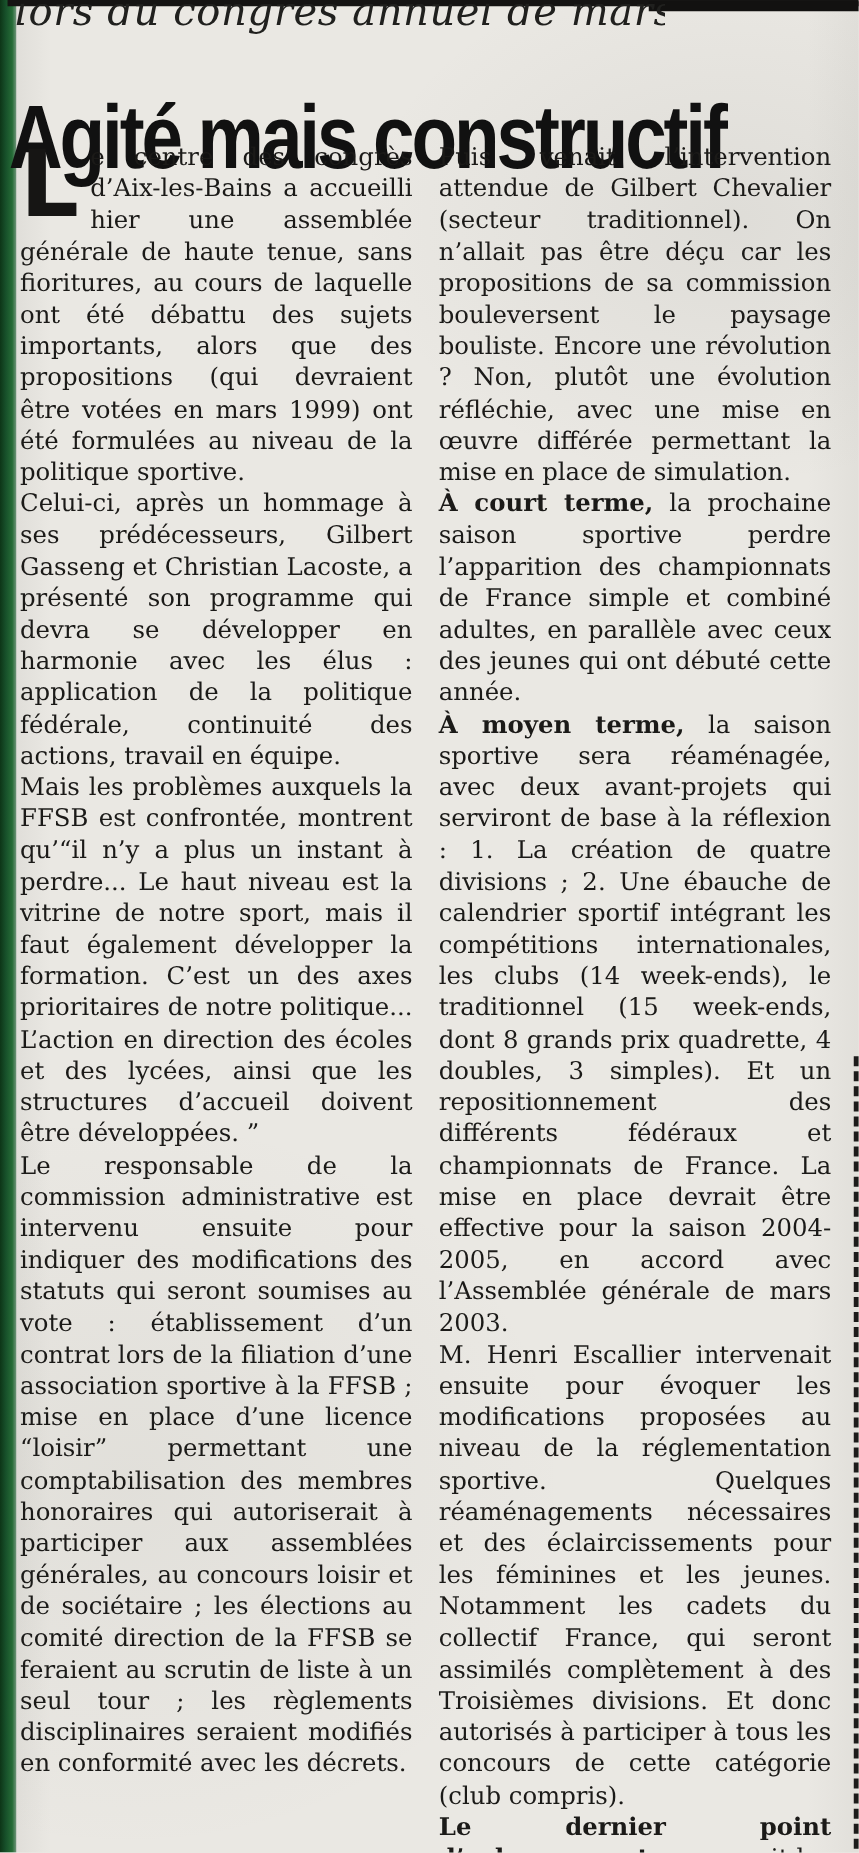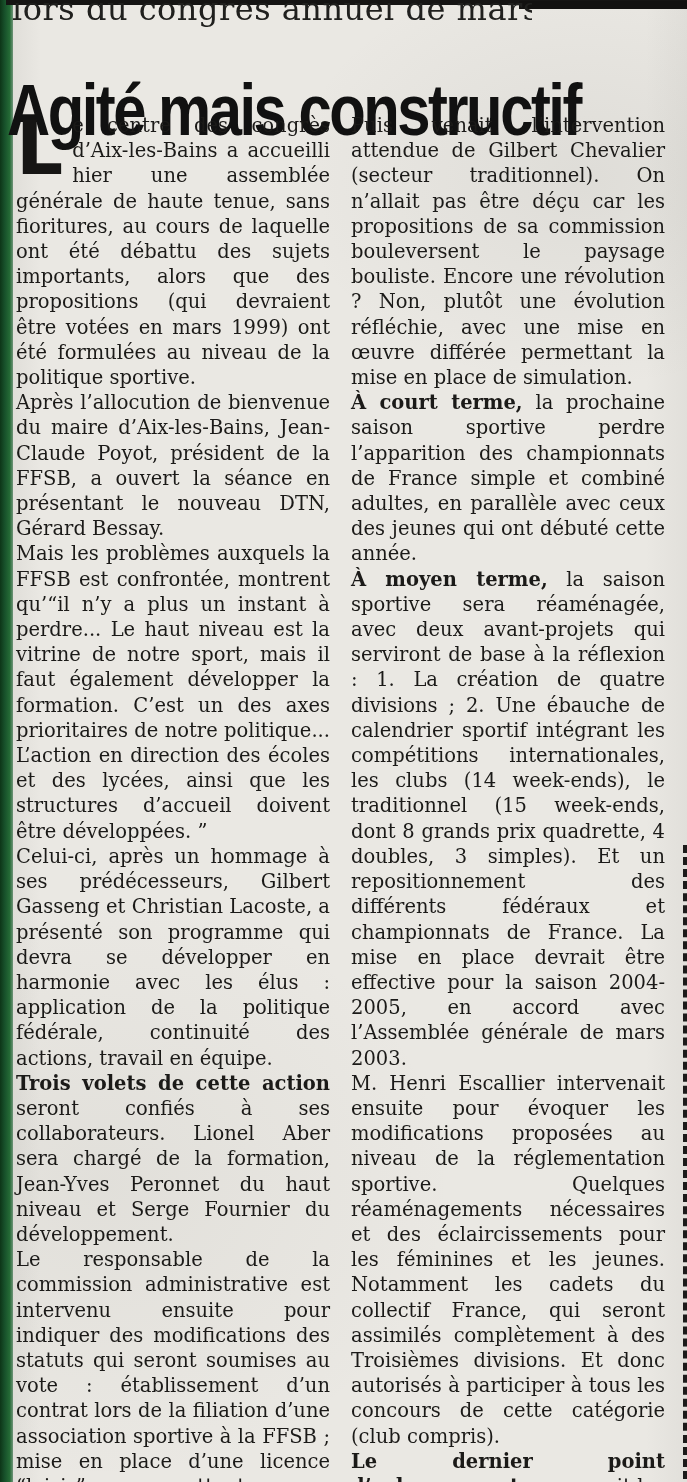--- a/index.html
+++ b/index.html
@@ -20,21 +20,21 @@
     position:absolute;left:0;top:0;width:13px;height:100%;
     background:linear-gradient(90deg,#0d3517 0%,#17502a 35%,#256b36 75%,#6f9479 100%);
   }
   .top-rule{
     position:absolute;top:0;left:6px;right:0;height:5px;background:#151413;
   }
   .top-rule-right{
     position:absolute;top:1px;right:0;width:168px;height:8px;background:#121110;
   }
   .kicker-wrap{
-    position:absolute;top:3px;left:12px;width:520px;height:25px;overflow:hidden;
+    position:absolute;top:3px;left:12px;width:520px;height:25px;overflow:hidden;font-style:italic;
   }
   .kicker{
     font-family:"DejaVu Serif",serif;font-size:32px;line-height:34px;
     margin-top:-11px;color:#20201e;letter-spacing:0.5px;white-space:nowrap;
   }
   .headline{
     position:absolute;top:24px;left:7px;
     font-family:"Liberation Sans","DejaVu Sans",sans-serif;
     font-weight:700;font-size:72px;line-height:76px;letter-spacing:-3px;
     color:#111;transform:scaleX(0.83);transform-origin:left top;white-space:nowrap;
@@ -72,24 +72,22 @@
 
 <div class="kicker-wrap">
   <div class="kicker">lors du congrès annuel de mars</div>
 </div>
 
 <h1 class="headline">Agité mais constructif</h1>
 
 <div class="columns">
   <div class="col" id="col-left">
       <p class="para"><span class="dropcap">L</span><span>e centre des congrès d’Aix-les-Bains a accueilli hier une assemblée générale de haute tenue, sans fioritures, au cours de laquelle ont été débattu des sujets importants, alors que des propositions (qui devraient être votées en mars 1999) ont été formulées au niveau de la politique sportive.</span></p>
-      <p class="para"><span>Après l’allocution de bienvenue du maire d’Aix-les-Bains, Jean-Claude Poyot, président de la FFSB, a ouvert la séance en présentant le nouveau DTN, Gérard Bessay.</span></p>
+      <p class="para"><span>Celui-ci, après un hommage à ses prédécesseurs, Gilbert Gasseng et Christian Lacoste, a présenté son programme qui devra se développer en harmonie avec les élus : application de la politique fédérale, continuité des actions, travail en équipe.</span></p>
       <p class="para"><span>Mais les problèmes auxquels la FFSB est confrontée, montrent qu’“il n’y a plus un instant à perdre... Le haut niveau est la vitrine de notre sport, mais il faut également développer la formation. C’est un des axes prioritaires de notre politique... L’action en direction des écoles et des lycées, ainsi que les structures d’accueil doivent être développées. ”</span></p>
-      <p class="para"><span>Celui-ci, après un hommage à ses prédécesseurs, Gilbert Gasseng et Christian Lacoste, a présenté son programme qui devra se développer en harmonie avec les élus : application de la politique fédérale, continuité des actions, travail en équipe.</span></p>
-      <p class="para"><span class="lead">Trois volets de cette action</span><span> seront confiés à ses collaborateurs. Lionel Aber sera chargé de la formation, Jean-Yves Peronnet du haut niveau et Serge Fournier du développement.</span></p>
       <p class="para"><span>Le responsable de la commission administrative est intervenu ensuite pour indiquer des modifications des statuts qui seront soumises au vote : établissement d’un contrat lors de la filiation d’une association sportive à la FFSB ; mise en place d’une licence “loisir” permettant une comptabilisation des membres honoraires qui autoriserait à participer aux assemblées générales, au concours loisir et de sociétaire ; les élections au comité direction de la FFSB se feraient au scrutin de liste à un seul tour ; les règlements disciplinaires seraient modifiés en conformité avec les décrets.</span></p>
     </div>
   <div class="col" id="col-right">
       <p class="para"><span>Puis venait l’intervention attendue de Gilbert Chevalier (secteur traditionnel). On n’allait pas être déçu car les propositions de sa commission bouleversent le paysage bouliste. Encore une révolution ? Non, plutôt une évolution réfléchie, avec une mise en œuvre différée permettant la mise en place de simulation.</span></p>
       <p class="para"><span class="lead">À court terme,</span><span> la prochaine saison sportive perdre l’apparition des championnats de France simple et combiné adultes, en parallèle avec ceux des jeunes qui ont débuté cette année.</span></p>
       <p class="para"><span class="lead">À moyen terme,</span><span> la saison sportive sera réaménagée, avec deux avant-projets qui serviront de base à la réflexion : 1. La création de quatre divisions ; 2. Une ébauche de calendrier sportif intégrant les compétitions internationales, les clubs (14 week-ends), le traditionnel (15 week-ends, dont 8 grands prix quadrette, 4 doubles, 3 simples). Et un repositionnement des différents fédéraux et championnats de France. La mise en place devrait être effective pour la saison 2004-2005, en accord avec l’Assemblée générale de mars 2003.</span></p>
       <p class="para"><span>M. Henri Escallier intervenait ensuite pour évoquer les modifications proposées au niveau de la réglementation sportive. Quelques réaménagements nécessaires et des éclaircissements pour les féminines et les jeunes. Notamment les cadets du collectif France, qui seront assimilés complètement à des Troisièmes divisions. Et donc autorisés à participer à tous les concours de cette catégorie (club compris).</span></p>
       <p class="para"><span class="lead">Le dernier point d’achoppement</span><span> concernait les moyens de la mise en oeuvre de cette politique sportive ambitieuse. Jean-Jaques Bruyant plaide pour une augmentation du prix des licences, nécessaire en fonction des circonstances, et il était suivi par l’assemblée, malgré des réticences compréhensibles.</span></p>
     </div>
 </div>

